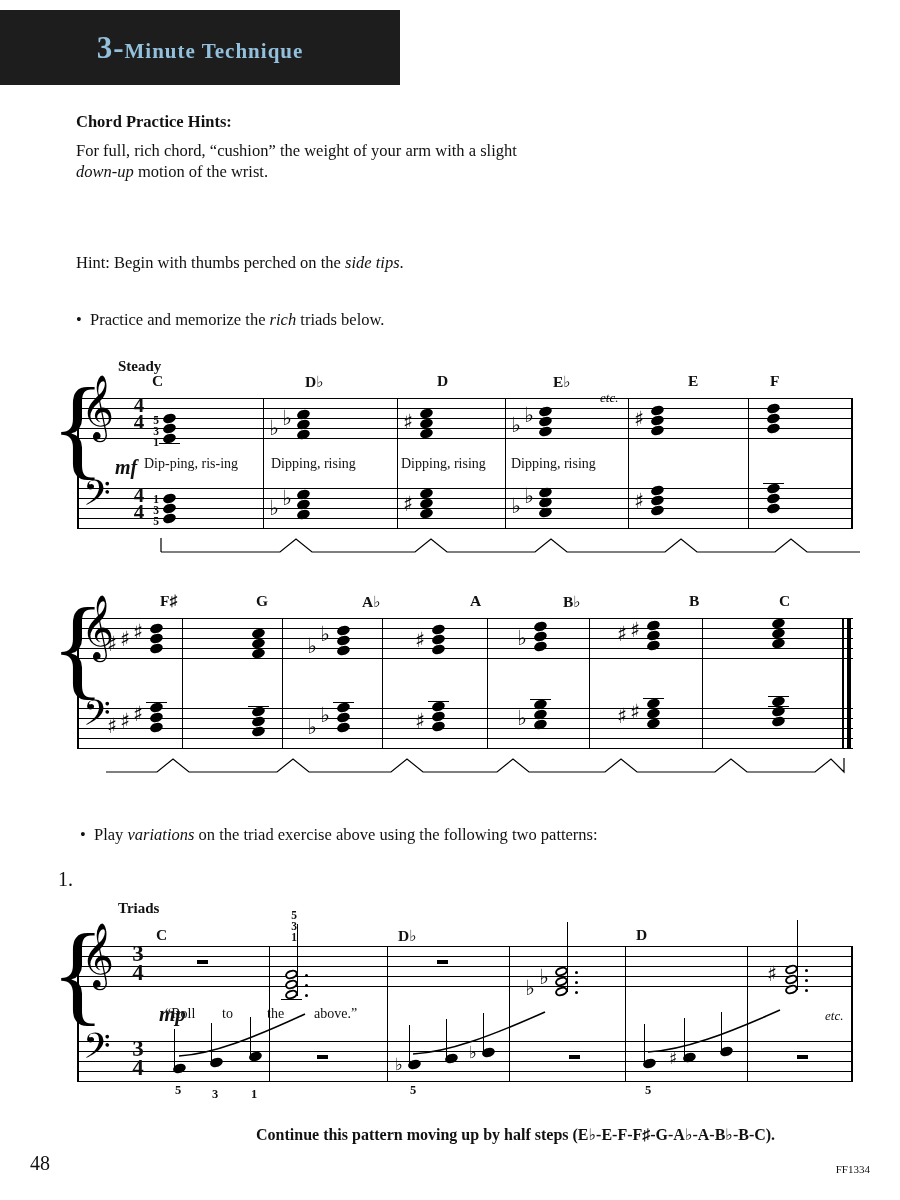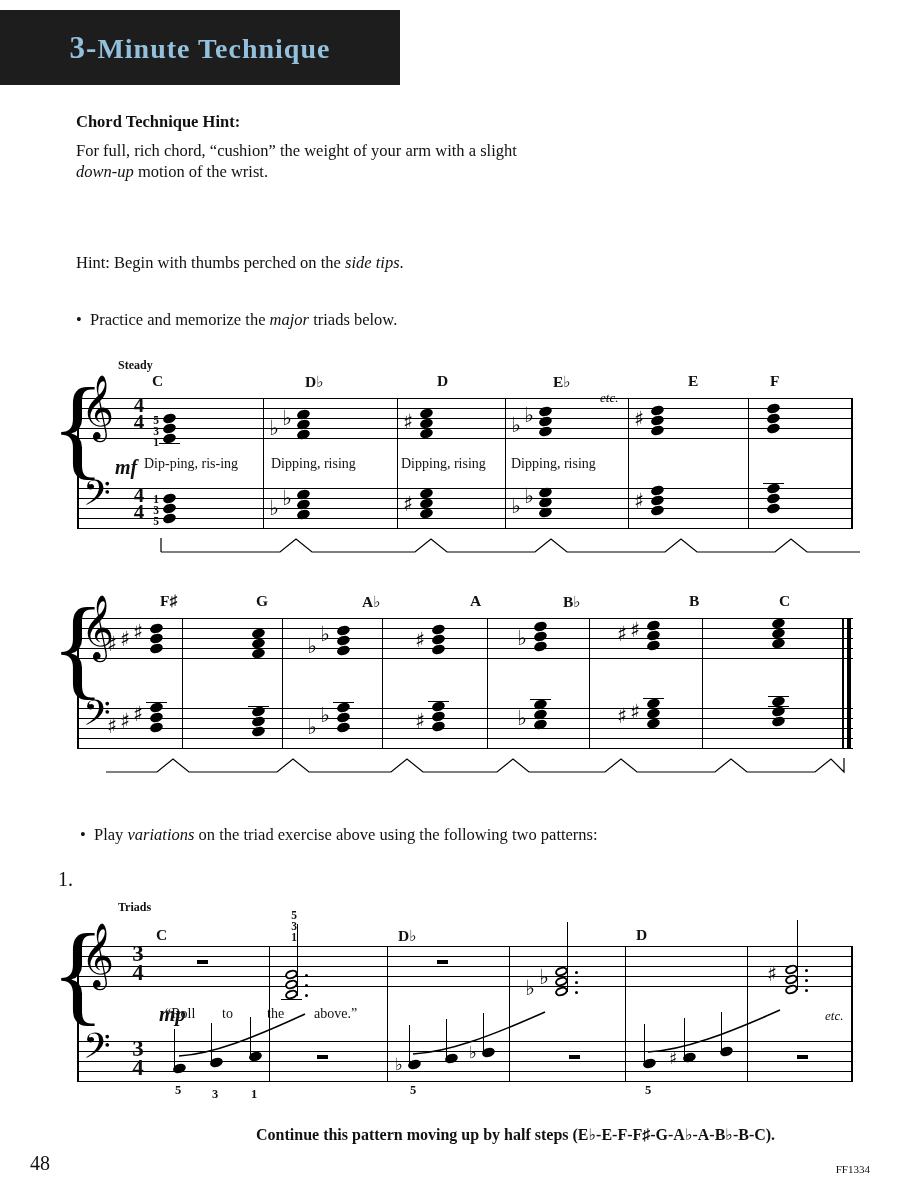--- a/index.html
+++ b/index.html
@@ -12,21 +12,21 @@
 
   
   .banner{
     position:absolute;left:0;top:10px;width:400px;height:75px;
     background:#1d1d1d;display:flex;align-items:center;justify-content:center;
   }
   .banner-title{
     color:#93c1dd;font-family:"Liberation Serif","DejaVu Serif",serif;
     font-weight:bold;font-size:31px;letter-spacing:1px;white-space:nowrap;
   }
-  .banner-title .sc{font-size:28px;}
+  .banner-title .sc{font-size:21px;}
 
   
   .hints-head{position:absolute;left:76px;top:112px;font-weight:bold;font-size:16.5px;}
   .para{position:absolute;left:76px;font-size:16.5px;line-height:21px;}
   .p1{top:140px;width:480px;}
   .p2{top:201px;width:480px;}
   .p3{top:252px;width:480px;}
   i{font-style:italic;}
 
   
@@ -36,21 +36,21 @@
   .b2{left:80px;top:825px;}
 
   .major-triads{
     position:absolute;right:46px;top:300px;font-weight:bold;font-size:29px;
     letter-spacing:0px;
   }
 
   .section-num{position:absolute;left:58px;top:868px;font-size:20px;}
   .section-title{position:absolute;left:80px;top:864px;font-weight:bold;font-size:26px;}
 
-  .tempo{position:absolute;font-weight:bold;font-size:12px;}
+  .tempo{position:absolute;font-weight:bold;font-size:15px;}
   .tempo1{left:118px;top:358px;}
   .tempo2{left:118px;top:900px;}
 
   .etc{position:absolute;font-style:italic;font-size:13px;}
   .etc1{left:600px;top:390px;}
   .etc2{left:825px;top:1008px;}
 
   .footer-note{position:absolute;left:256px;top:1125px;font-weight:bold;font-size:16px;}
   .page-num{position:absolute;left:30px;top:1152px;font-size:20px;}
   .catalog{position:absolute;right:30px;top:1163px;font-size:11px;}
@@ -93,28 +93,28 @@
 </style>
 </head>
 <body>
 
 <div class="page">
 
   <div class="banner">
     <div class="banner-title"><span>3-</span><span class="sc">Minute Technique</span></div>
   </div>
 
-  <div class="hints-head">Chord Technique Hint:</div>
+  <div class="hints-head">Chord Practice Hints:</div>
 
   <div class="para p1"><span>For full, rich chord, “cushion” the weight of your arm with a slight </span><i>down-up</i><span> motion of the wrist.</span></div>
 
 
   <div class="para p3"><span>Hint: Begin with thumbs perched on the </span><i>side tips</i><span>.</span></div>
 
-  <div class="bullet-line b1"><span class="dot">•</span><span>Practice and memorize the </span><i>major</i><span> triads below.</span></div>
+  <div class="bullet-line b1"><span class="dot">•</span><span>Practice and memorize the </span><i>rich</i><span> triads below.</span></div>
 
 
   <div class="tempo tempo1">Steady</div>
   <div class="etc etc1">etc.</div>
 
   <div class="chordlabel" style="left:152px;top:372px;">C</div>
   <div class="chordlabel" style="left:305px;top:372px;">D♭</div>
   <div class="chordlabel" style="left:437px;top:372px;">D</div>
   <div class="chordlabel" style="left:553px;top:372px;">E♭</div>
   <div class="chordlabel" style="left:688px;top:372px;">E</div>

